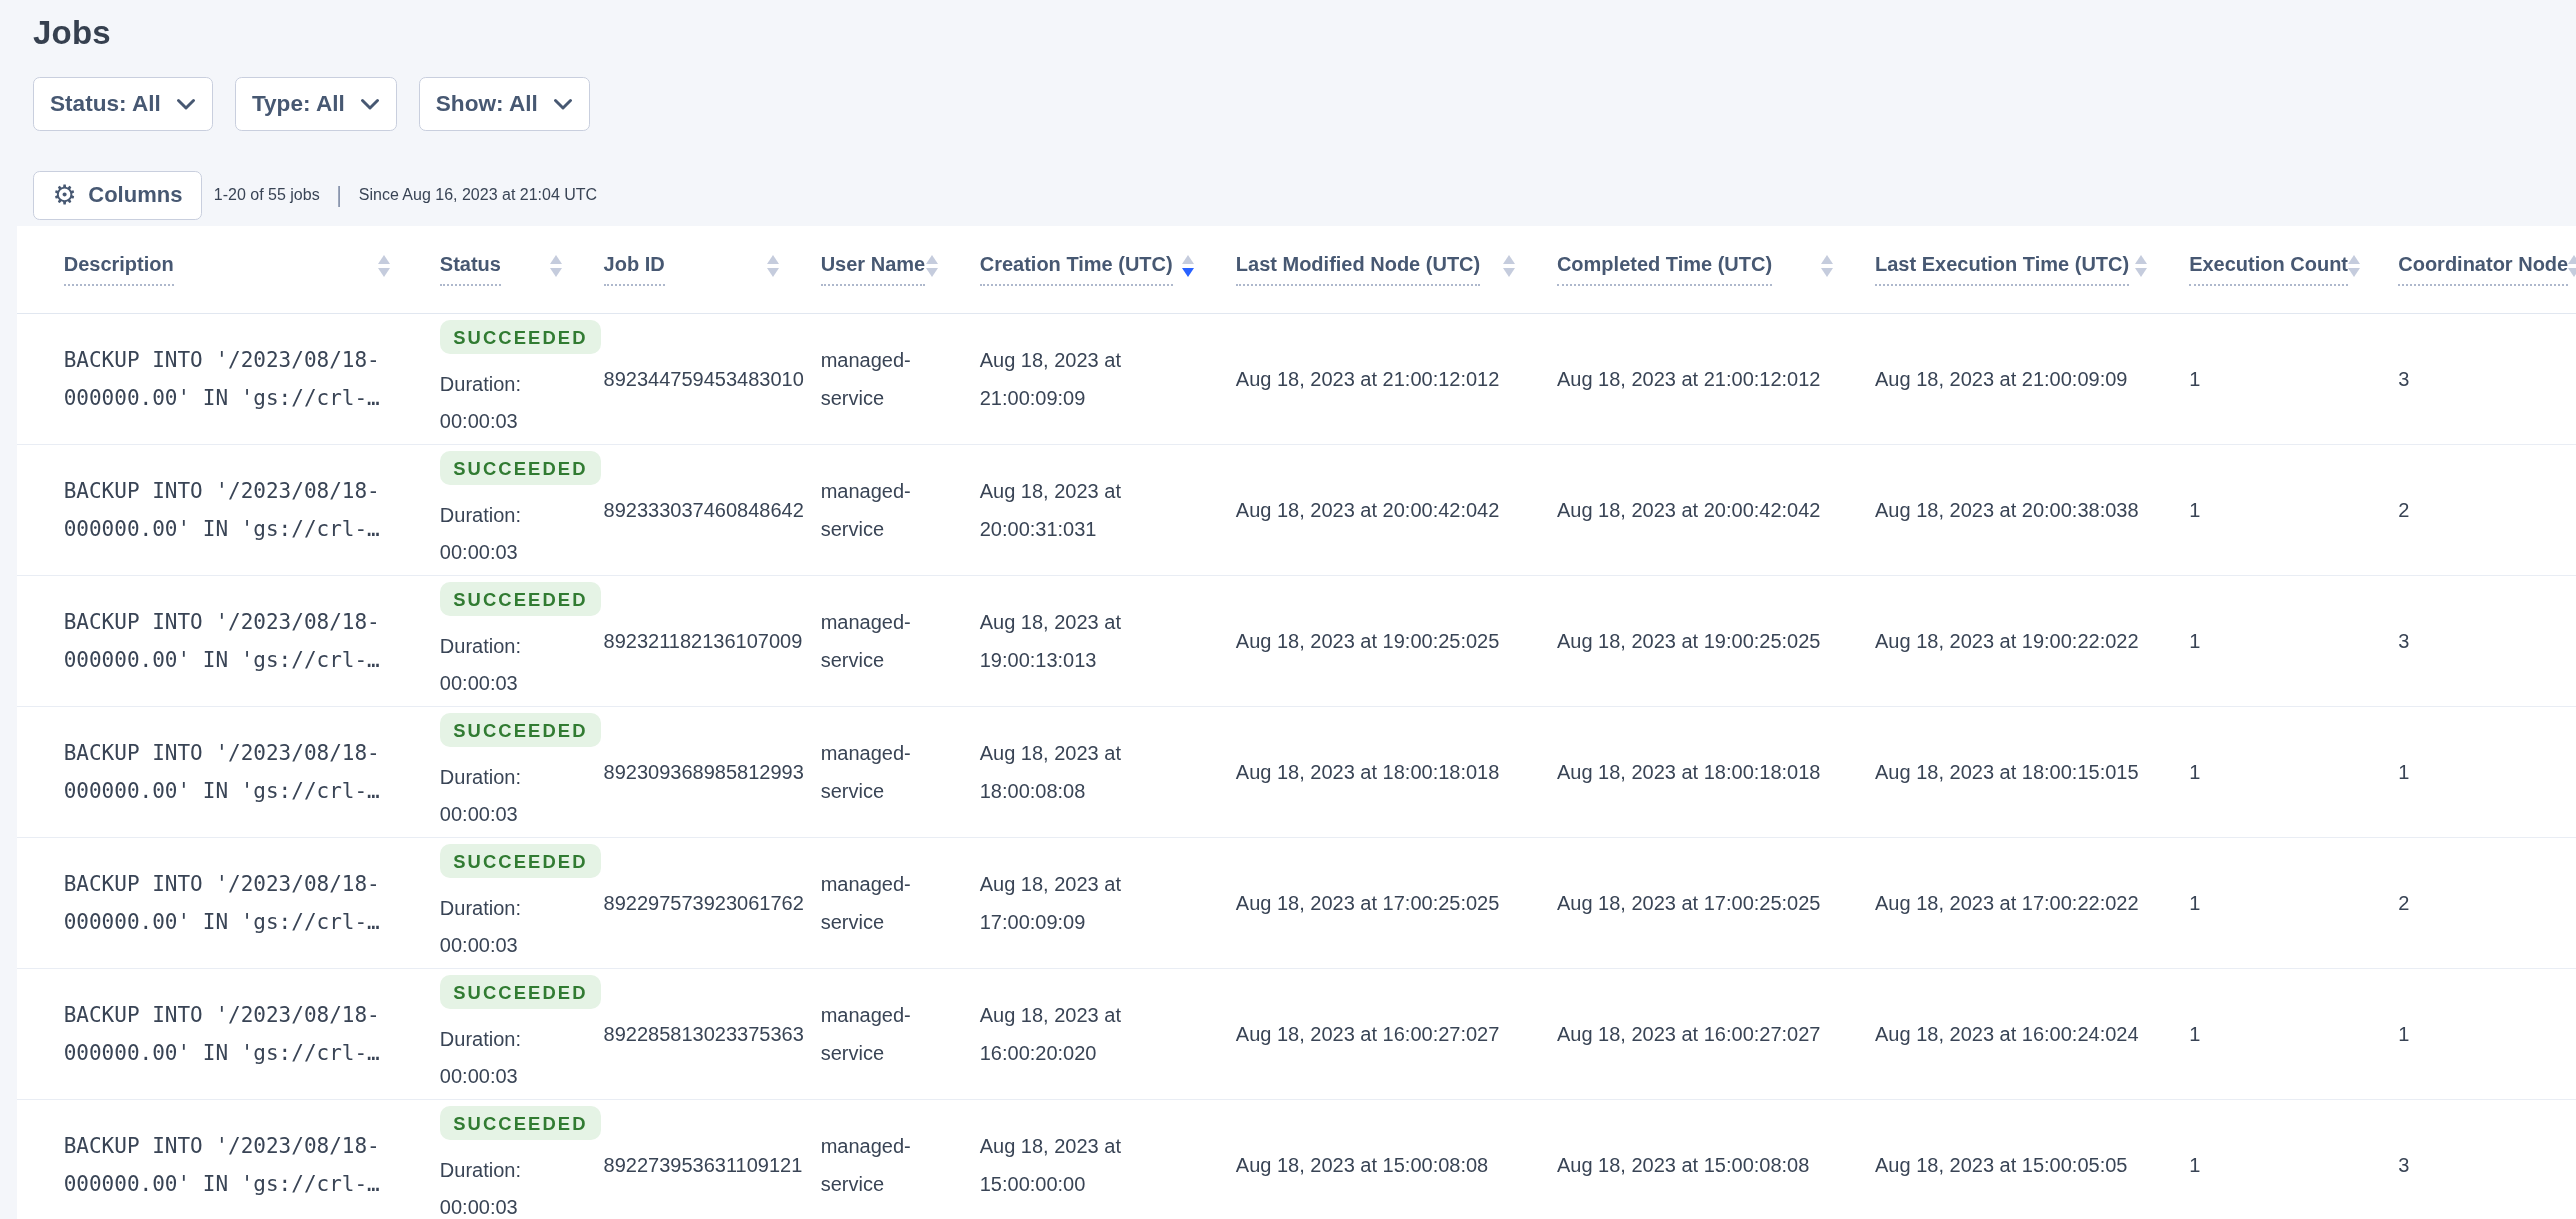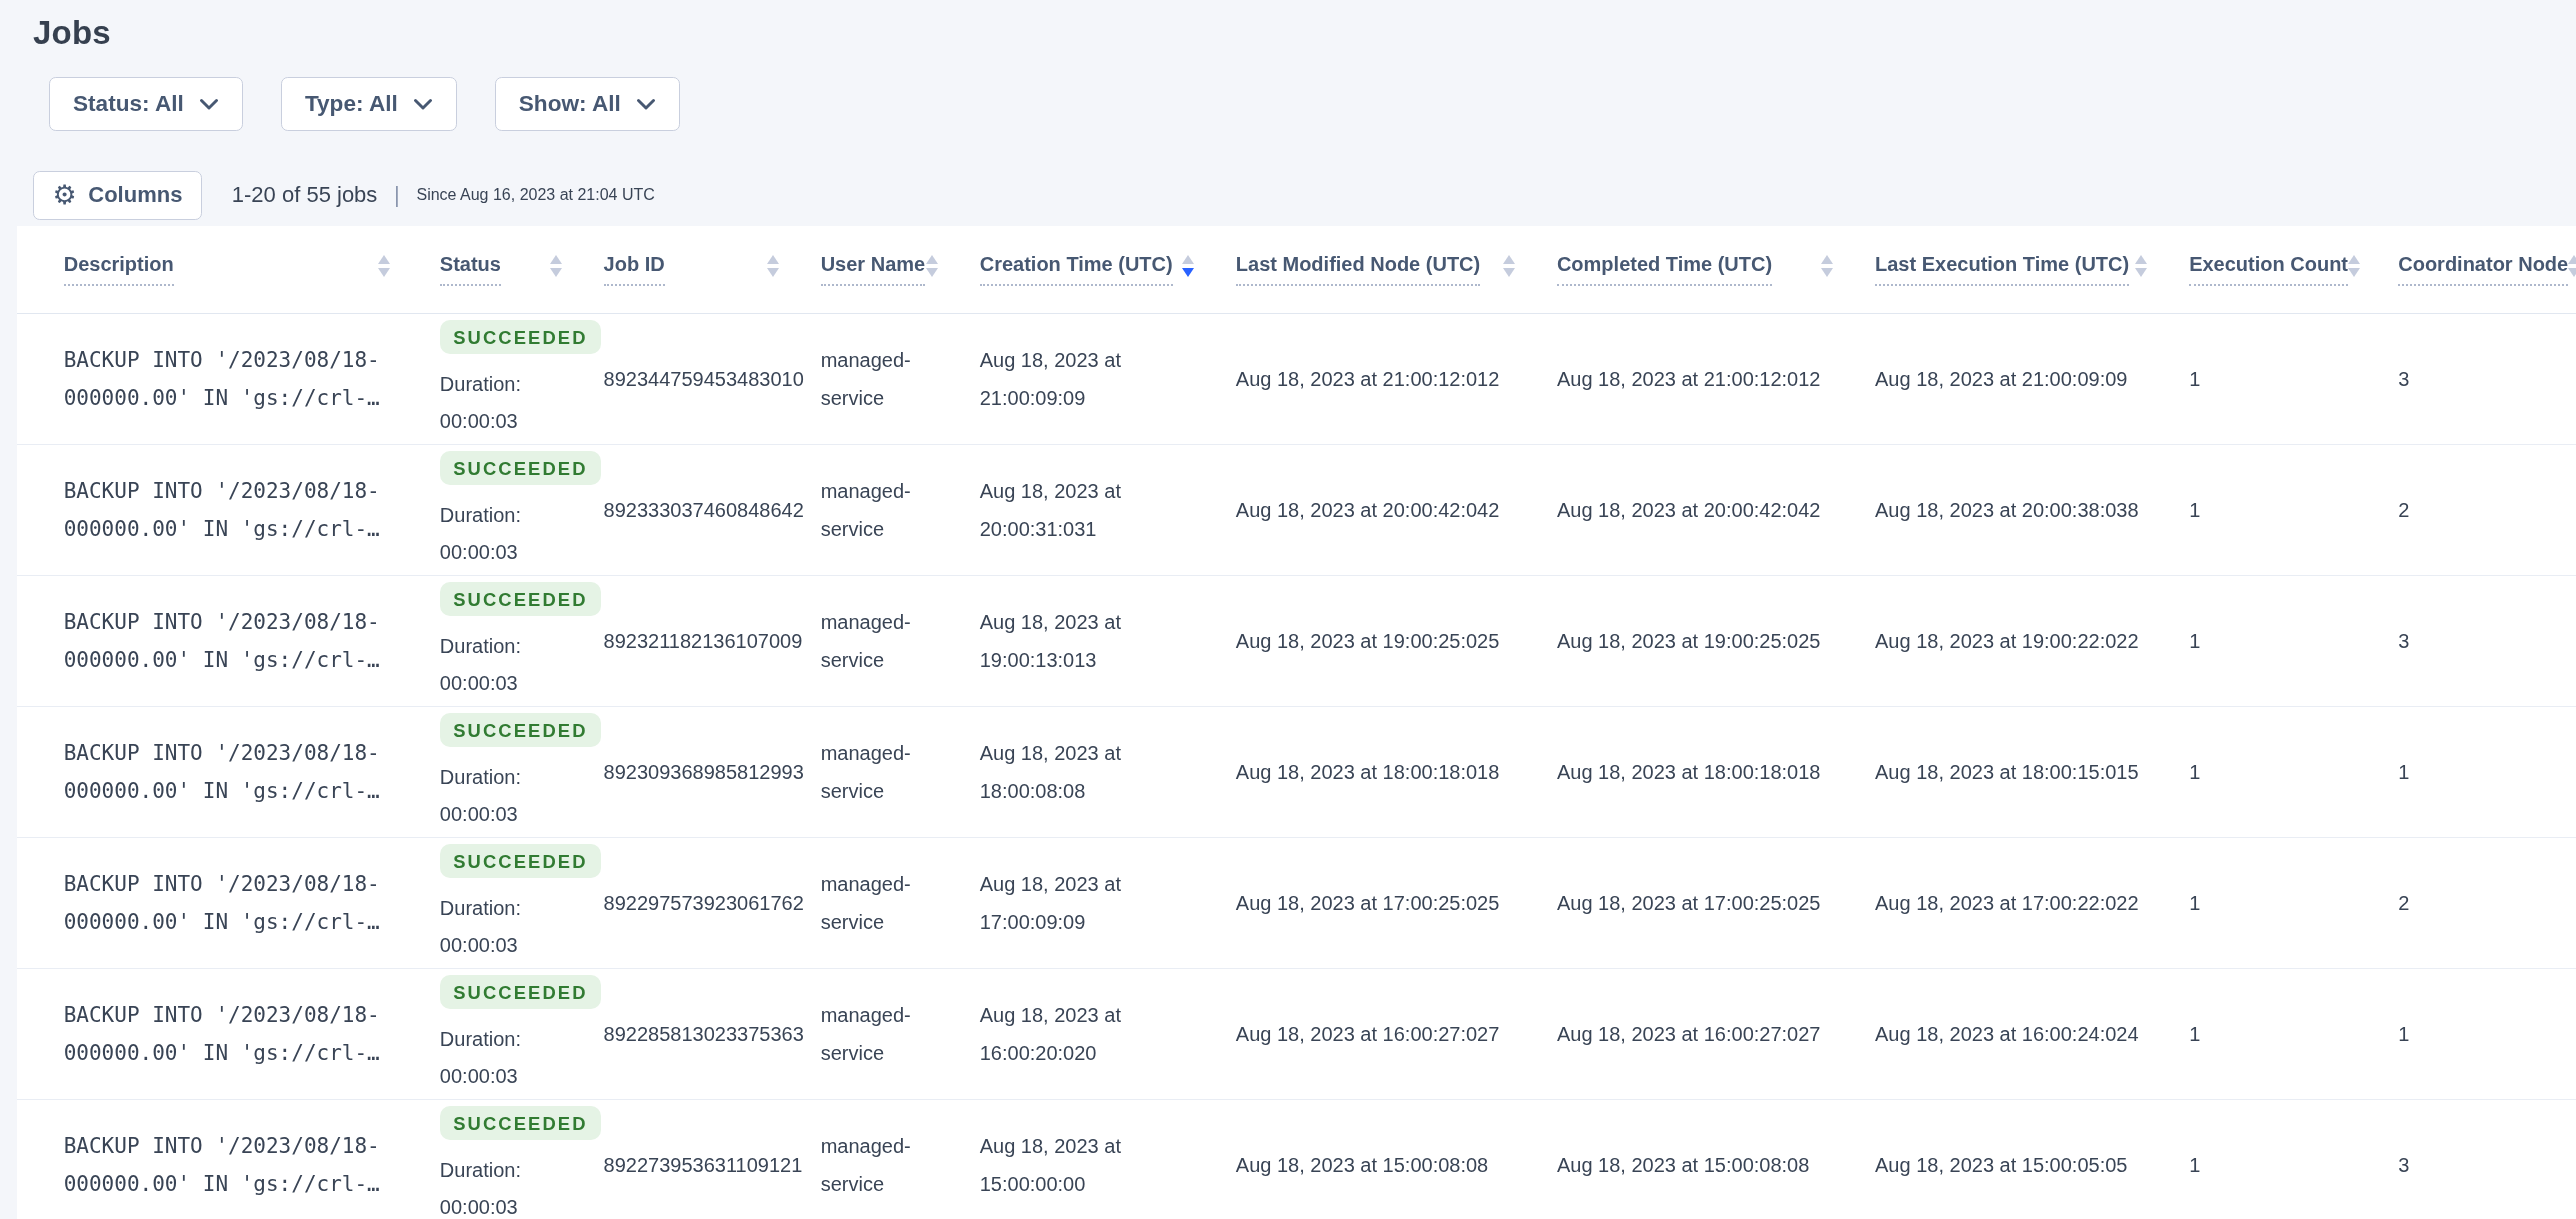--- a/index.html
+++ b/index.html
@@ -15,42 +15,41 @@
     margin:13.4px 0 0 33px;
     font-size:33px; line-height:40px; font-weight:700; color:#36404F;
     letter-spacing:0.2px;
   }
   .filter-bar {
     display:flex; gap:22px;
     margin:23.4px 0 0 33px;
   }
   .filter-btn {
     display:flex; align-items:center;
-    height:54px; padding:0 23px;
+    height:54px; padding:0 16px;
     background:#FFFFFF;
     border:1.7px solid #C9CFDE; border-radius:6.7px;
     font-size:22.6px; font-weight:700; color:#475872;
     cursor:pointer;
-    margin-left:16px;
   }
   .filter-btn .chev { margin-left:15px; display:inline-flex; }
   .toolbar {
     display:flex; align-items:center;
     margin:40px 0 0 33px;
   }
   .columns-btn {
     display:flex; align-items:center; gap:11.7px;
     height:49px; padding:0 18.4px;
     background:#FFFFFF;
     border:1.7px solid #C9CFDE; border-radius:6.7px;
     font-size:22px; font-weight:700; color:#475872;
     cursor:pointer;
   }
   .gear { font-size:27px; line-height:27px; color:#475872; font-weight:400; }
-  .jobs-count { margin-left:30px; font-size:22px; color:#394455; }
+  .jobs-count { margin-left:12px; font-size:16px; color:#394455; }
   .pipe { margin:0 16.7px; font-size:22px; color:#8A96AE; }
   .since { font-size:16px; color:#394455; }
   
   .card {
     position:absolute; left:16.7px; right:0; top:226px; bottom:-167px;
     background:#FFFFFF;
   }
   table { width:2559px; table-layout:fixed; border-collapse:collapse; }
   thead th {
     height:87px; vertical-align:middle; text-align:left;

